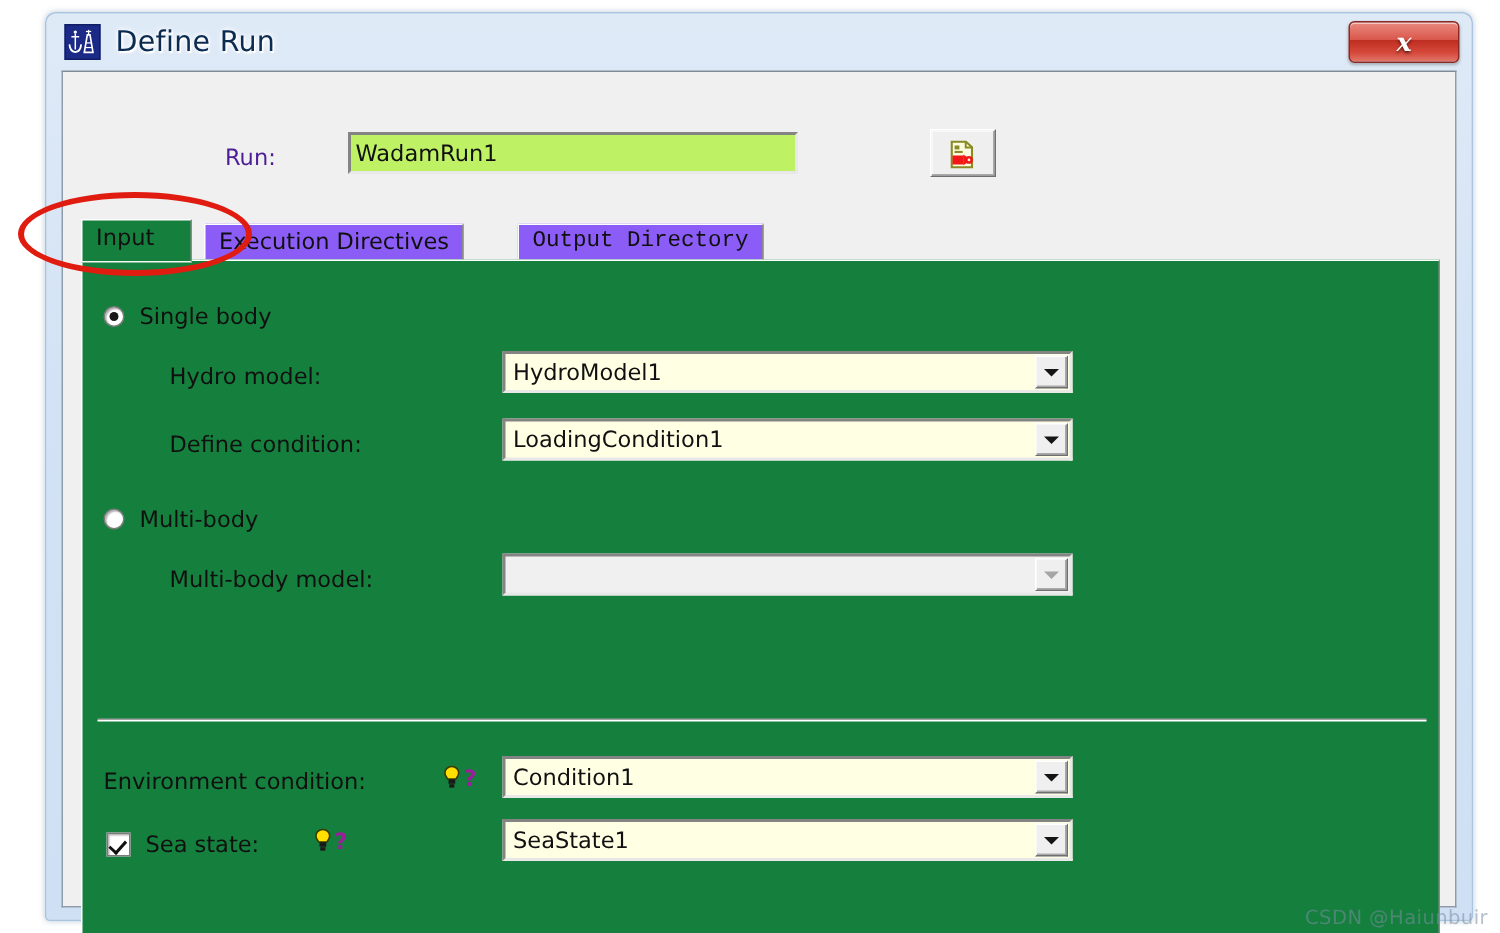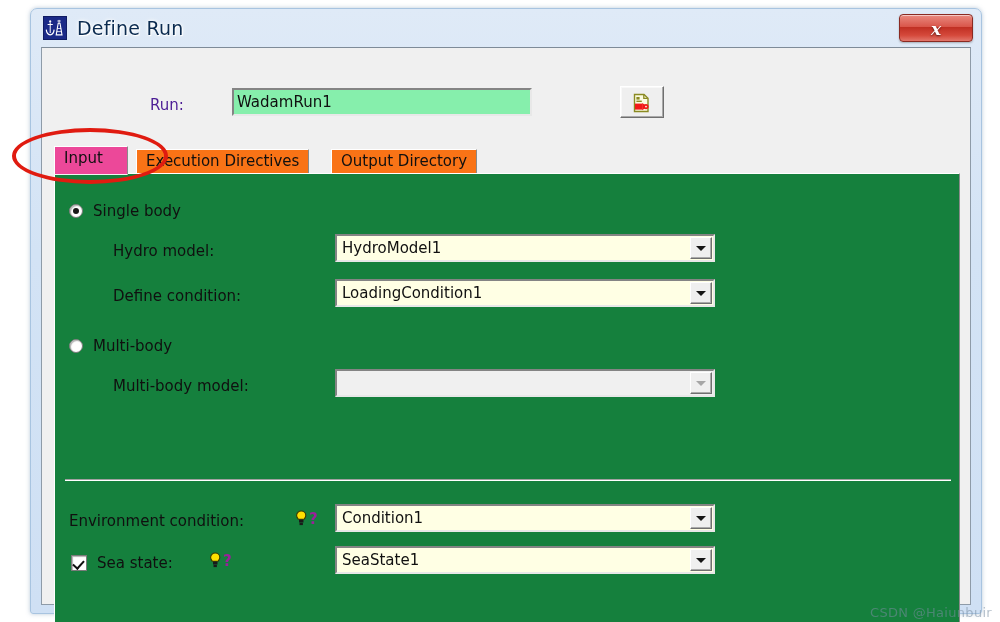--- a/index.html
+++ b/index.html
@@ -95,21 +95,21 @@
   #run-label {
     position: absolute;
     left: 108px; top: 48px;
     font-size: 15px;
     color: #4c1d95;
   }
   #run-input {
     position: absolute;
     left: 190px; top: 40px;
     width: 300px; height: 28px;
-    background: #86efac;
+    background: #bef264;
     border: 2px solid;
     border-color: #848484 #e8e8e8 #e8e8e8 #848484;
     box-sizing: border-box;
     font-family: inherit;
     font-size: 15px;
     color: #101010;
     padding: 1px 3px;
     outline: none;
   }
   #run-icon-button {
@@ -129,34 +129,34 @@
   #tab-strip {
     position: absolute;
     left: 12px; top: 98px;
     height: 28px;
     width: 906px;
   }
   .tab {
     position: absolute;
     top: 3px;
     height: 25px;
-    background: #f97316;
+    background: #8b5cf6;
     border: 1px solid;
     border-color: #ffffff #8a8a8a #f0f0f0 #ffffff;
     box-sizing: border-box;
     font-size: 15px;
     color: #101010;
     padding: 2px 9px 0 9px;
     white-space: nowrap;
     cursor: pointer;
   }
   .tab.selected {
     top: 0;
     height: 29px;
-    background: #ec4899;
+    background: #15803d;
     border-color: #ffffff #8a8a8a #f4f4f4 #ffffff;
     z-index: 3;
   }
 
   
   #tab-panel {
     position: absolute;
     left: 12px; top: 125px;
     width: 906px;
     height: 496px;
@@ -344,21 +344,21 @@
         <path d="M5.0 12.6 H12.4 V18.6 H5.0 Z" fill="#f21818"></path>
         <path d="M12.2 12.0 L17.6 15.6 L12.2 19.2 Z" fill="#f21818"></path>
         <circle cx="16.0" cy="15.6" r="2.6" fill="#f21818"></circle>
         <circle cx="16.0" cy="15.6" r="0.9" fill="#fbfbe0"></circle>
       </svg>
     </div>
 
     <div id="tab-strip">
       <div class="tab selected" style="left:0px; min-width:74px;">Input</div>
       <div class="tab" style="left:82px;">Execution Directives</div>
-      <div class="tab" style="left:277px;">Output Directory</div>
+      <div class="tab" style="left:291px;font-family:Liberation Mono, monospace;">Output Directory</div>
     </div>
 
     <div id="tab-panel">
 
       <div class="radio-row" style="left:14px; top:28px;">
         <span class="radio checked"></span>
         <span class="radio-label">Single body</span>
       </div>
 
       <div class="field-label" style="left:58px; top:68px;">Hydro model:</div>

